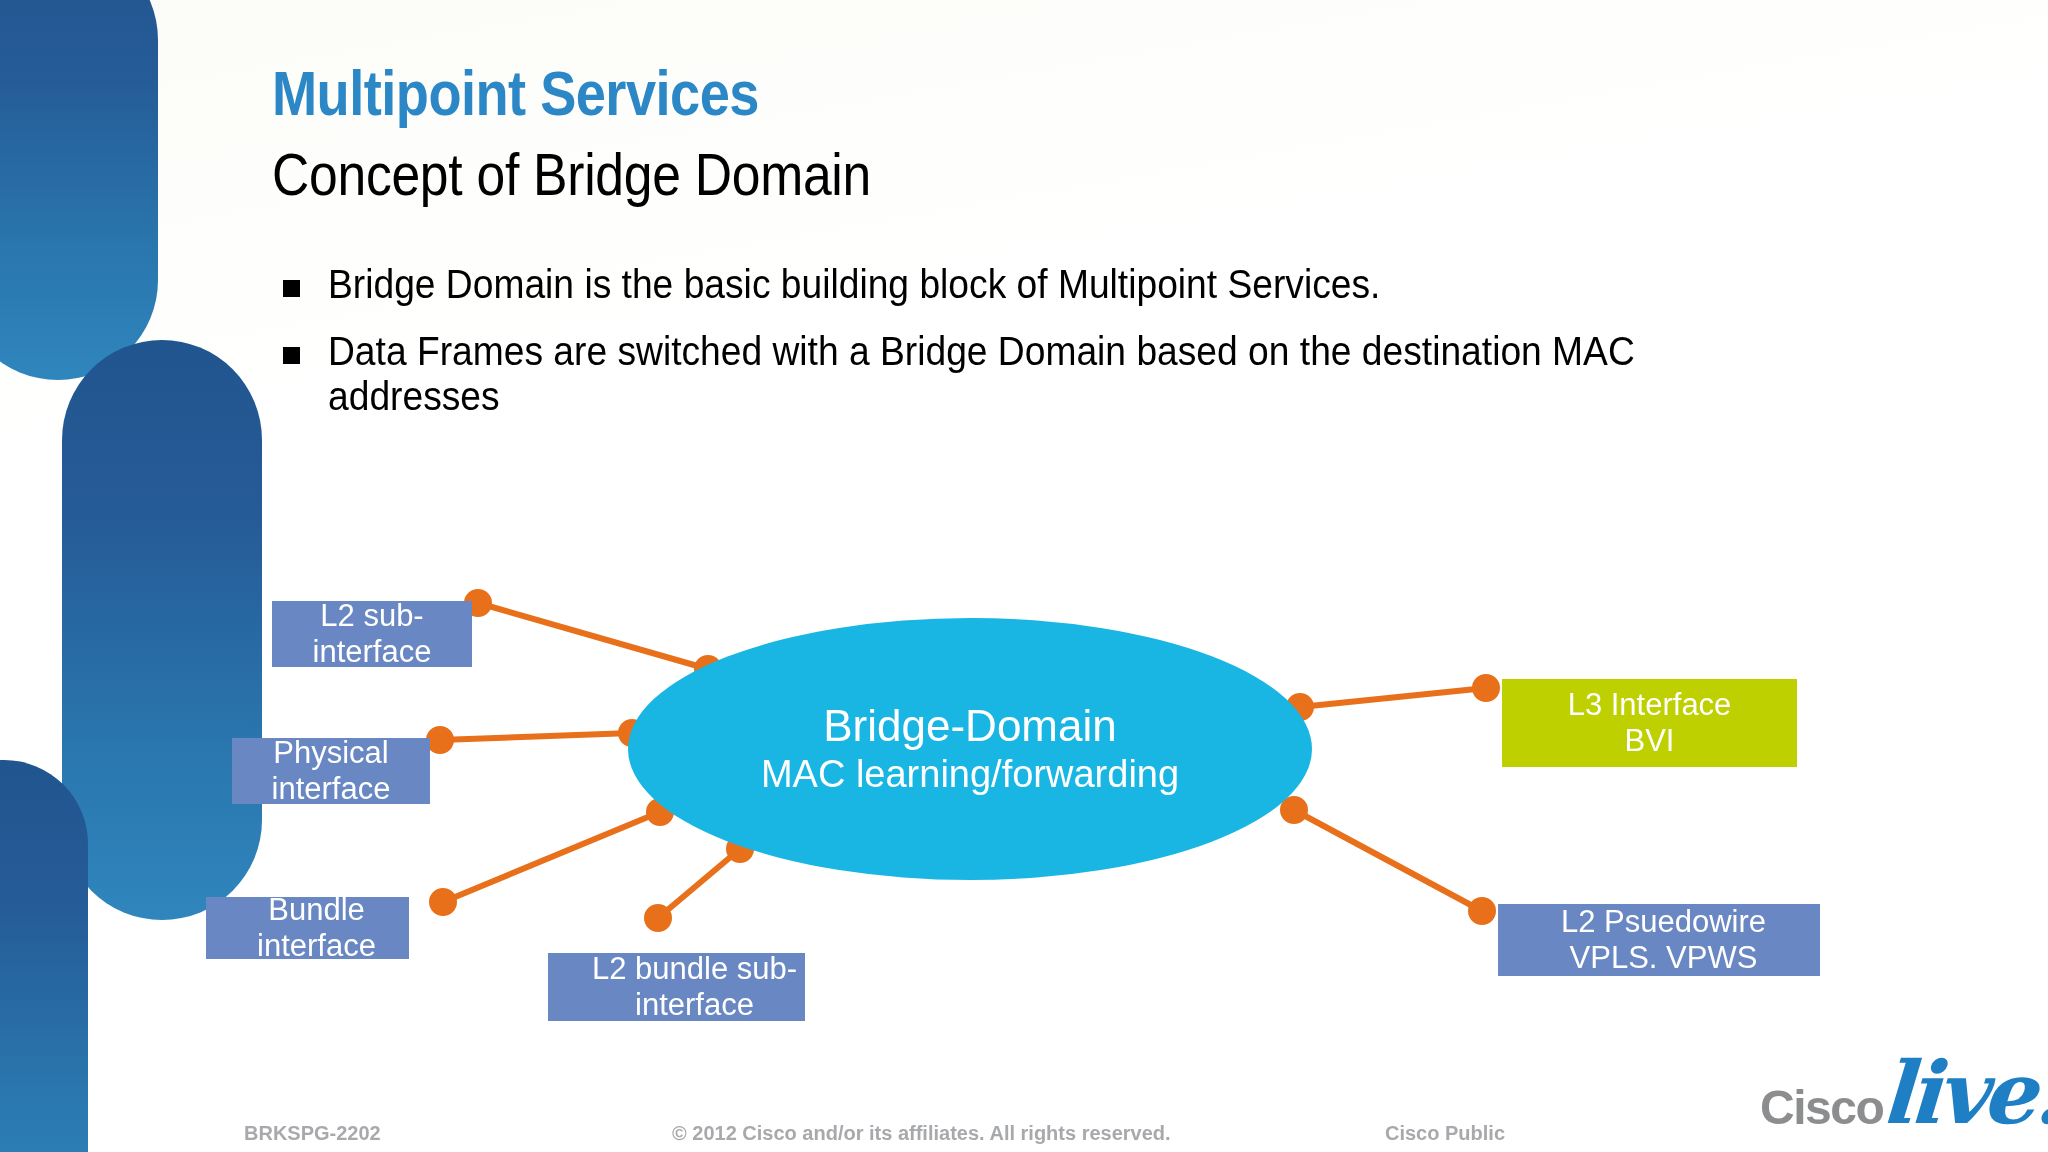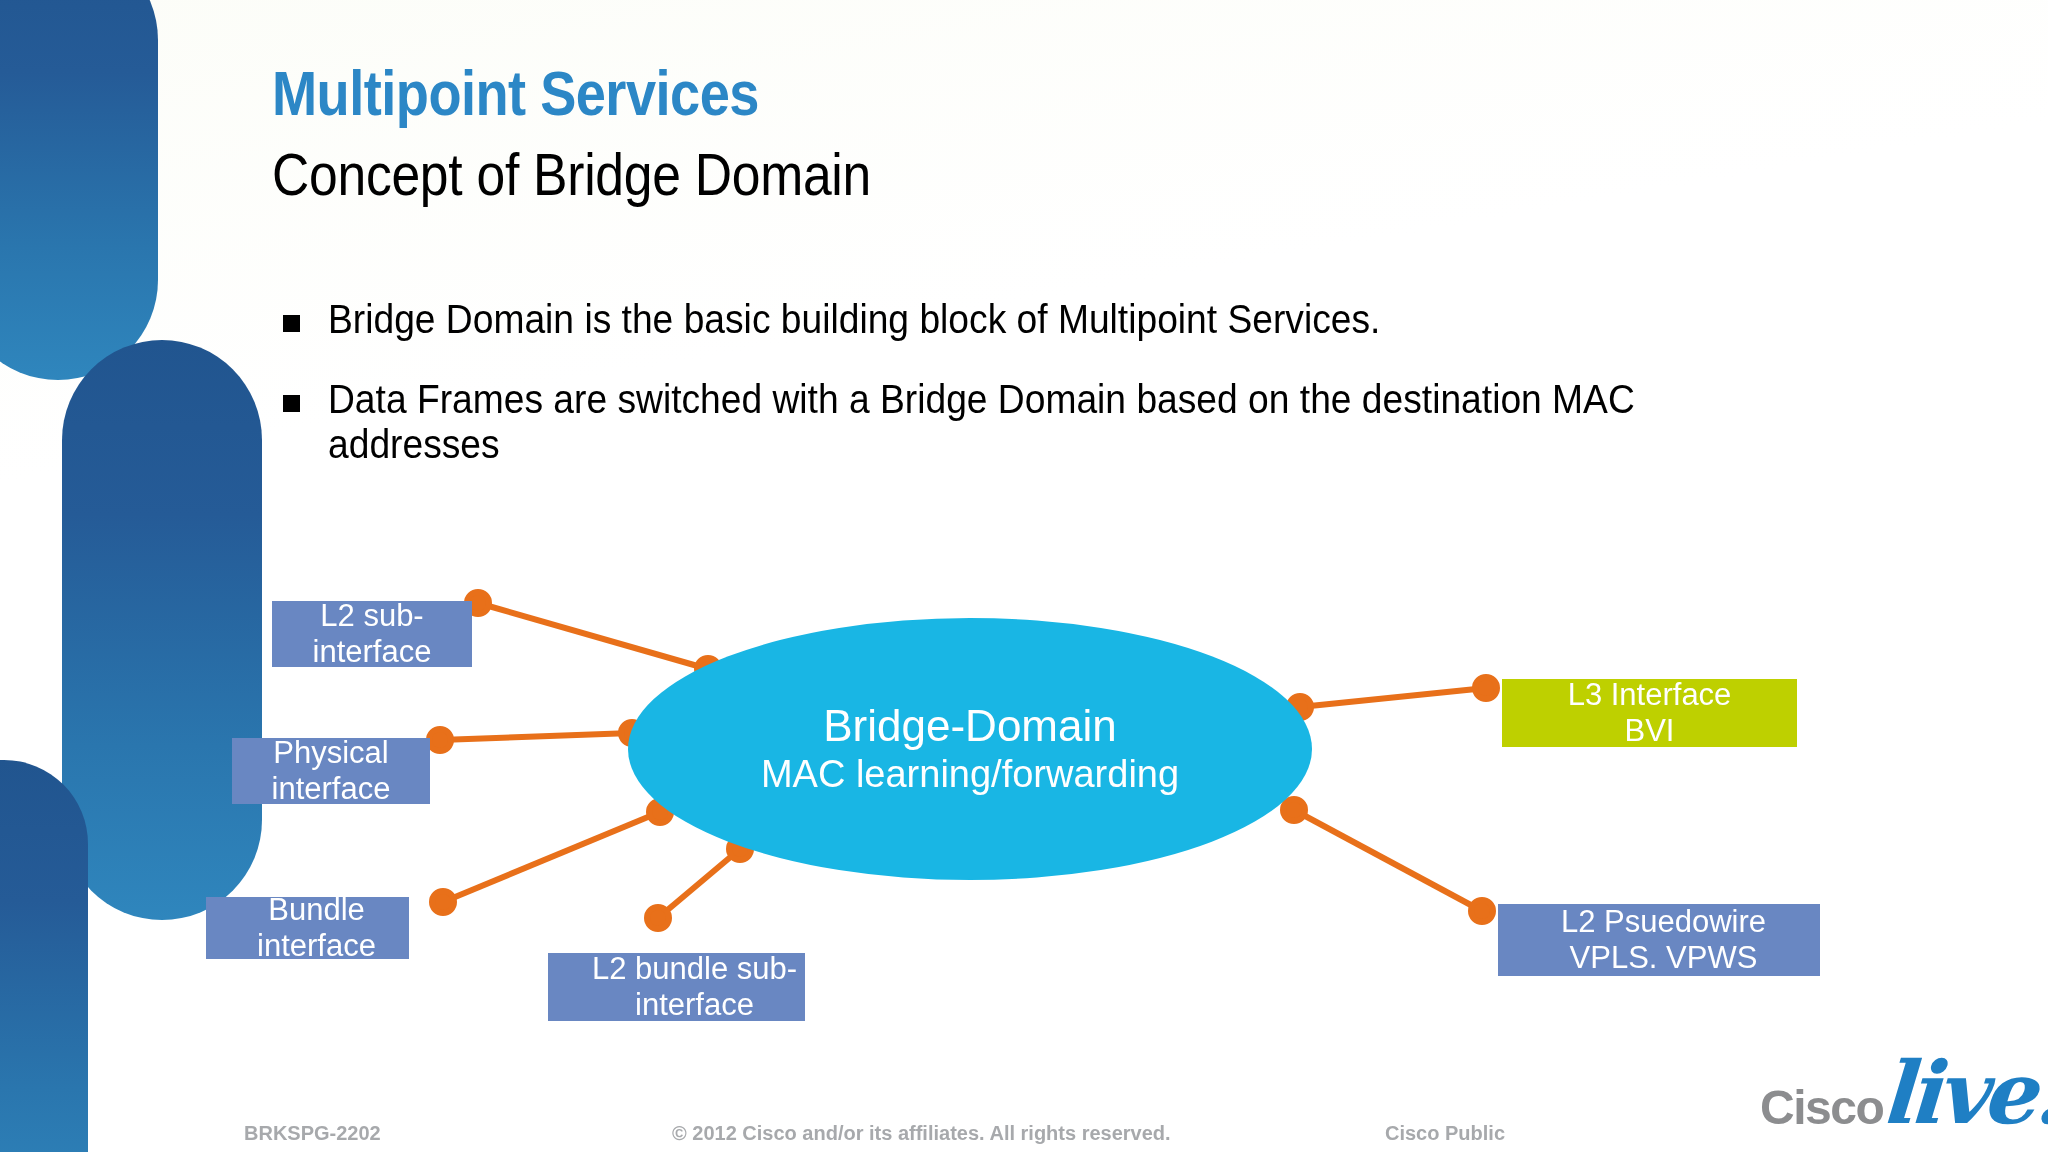--- a/index.html
+++ b/index.html
@@ -82,21 +82,20 @@
   #bullets {
     position: absolute;
     left: 283px;
     top: 262px;
     width: 1560px;
   }
   .bullet-row {
     display: flex;
     align-items: flex-start;
     margin-bottom: 22px;
-    margin-top: 35px;
   }
   .bullet-mark {
     width: 17px;
     height: 17px;
     background: #000000;
     margin-top: 18px;
     margin-right: 28px;
     flex: 0 0 auto;
   }
   .bullet-text {
@@ -289,21 +288,21 @@
       </div>
     </div>
 
     <div class="node-box" style="left:548px; top:925px; width:257px; height:68px;padding-left:42px;">
       <div>
         <div>L2 bundle sub-</div>
         <div>interface</div>
       </div>
     </div>
 
-    <div class="node-box green" style="left:1502px; top:651px; width:295px; height:68px;">
+    <div class="node-box green" style="left:1502px; top:651px; width:295px; height:88px;">
       <div>
         <div>L3 Interface</div>
         <div>BVI</div>
       </div>
     </div>
 
     <div class="node-box" style="left:1498px; top:876px; width:322px; height:72px;padding-left:15px;">
       <div>
         <div>L2 Psuedowire</div>
         <div>VPLS. VPWS</div>

